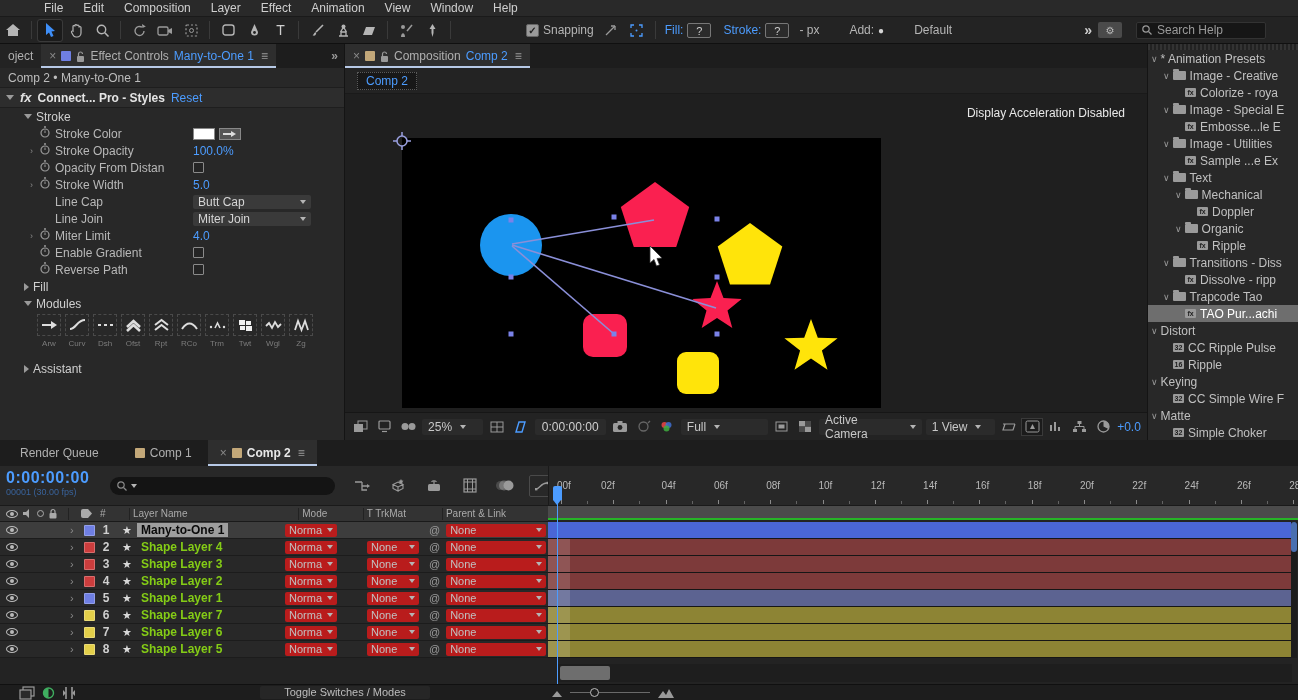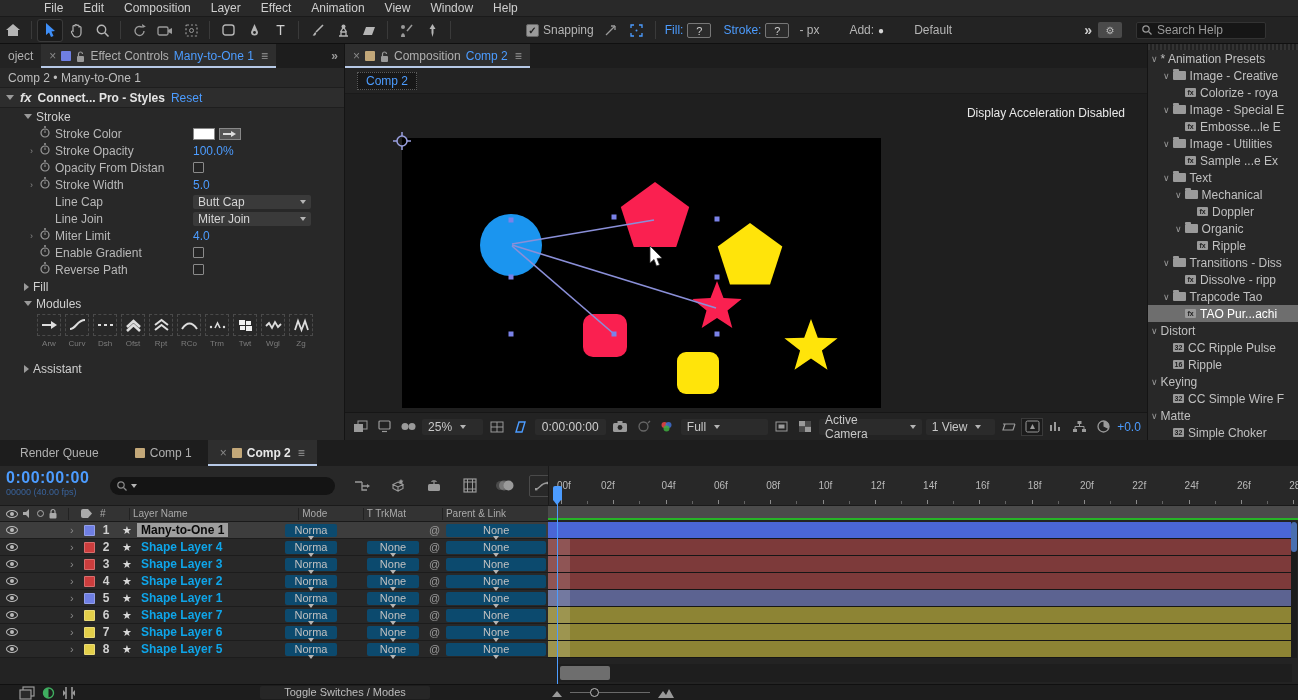--- a/index.html
+++ b/index.html
@@ -81,26 +81,26 @@
   #tl-toolbar{height:40px;background:#282828;display:flex;border-bottom:1px solid #1a1a1a;}
   #tc-main{color:#4c9cff;font-weight:bold;font-size:16px;letter-spacing:.5px;}
   #tc-sub{color:#39639c;font-size:9px;}
   #tl-search{width:225px;height:18px;background:#141414;border-radius:9px;display:flex;align-items:center;padding:0 7px;gap:4px;color:#888;}
   .tlb-icon{width:26px;height:22px;display:flex;align-items:center;justify-content:center;}
   #tl-header{height:16px;background:#333;display:flex;align-items:center;color:#aaa;font-size:10px;border-bottom:1px solid #1a1a1a;}
   .hcol{display:flex;align-items:center;}
   .colsep{width:1px;height:12px;background:#222;margin:0 3px;}
   .lrow{height:17px;display:flex;align-items:center;border-bottom:1px solid #1c1c1c;background:#282828;color:#c8c8c8;}
   .lrow.selected{background:#3d3d3d;}
-  .lrow .name{font-weight:bold;color:#0ea5e9;padding:0 4px;}
+  .lrow .name{font-weight:bold;color:#84cc16;padding:0 4px;}
   .lrow.selected .name{background:#9e9e9e;color:#0a0a0a;}
   .eye-icon{width:12px;height:8px;border:1px solid #b9b9b9;border-radius:50%;position:relative;}
   .eye-icon:after{content:"";position:absolute;left:3px;top:1px;width:4px;height:4px;background:#b9b9b9;border-radius:50%;}
   .lay-swatch{width:11px;height:11px;border-radius:1px;border:1px solid rgba(255,255,255,.25);}
-  .drop-sm{height:13px;background:#0c4a6e;border-radius:2px;display:flex;align-items:center;justify-content:space-between;padding:0 4px;color:#c0c0c0;font-size:11px;flex-direction:column;}
+  .drop-sm{height:13px;background:#b91c1c;border-radius:2px;display:flex;align-items:center;justify-content:space-between;padding:0 4px;color:#c0c0c0;font-size:11px;}
   .pickwhip{color:#9a9a9a;font-size:11px;}
   #ruler{position:absolute;left:548px;top:466px;width:750px;height:40px;background:#282828;border-left:1px solid #1a1a1a;border-bottom:1px solid #1a1a1a;}
   .ruler-label{position:absolute;top:14px;font-size:10px;color:#b9b9b9;}
   .tickmark{position:absolute;bottom:1px;width:1px;height:4px;background:#8a8a8a;}
   #workarea-bar{position:absolute;left:548px;top:506px;width:750px;height:14px;background:#4b4b4b;border-bottom:2px solid #27b427;}
   #tracks{position:absolute;left:548px;top:522px;width:744px;}
   .track{height:17px;border-bottom:1px solid #161616;position:relative;}
   .track .lead{position:absolute;left:0;top:0;width:22px;height:100%;background:rgba(255,255,255,.14);}
   #playhead-line{position:absolute;left:557px;top:486px;width:1px;height:198px;background:#4c9cff;z-index:5;}
   #playhead-top{position:absolute;left:553px;top:486px;width:9px;height:14px;background:#4c9cff;border-radius:2px 2px 0 0;z-index:6;}
@@ -785,21 +785,21 @@
       <div class="tab active" style="padding:0 12px">
         <span class="close">×</span>
         <span class="swatch" style="background:#c3a879"></span>
         <span style="color:#e8e8e8;font-weight:bold">Comp 2</span>
         <span class="hamb">≡</span>
       </div>
     </div>
     <div id="tl-toolbar">
       <div style="width:110px;padding:3px 0 0 6px">
         <div id="tc-main">0:00:00:00</div>
-        <div id="tc-sub">00000 (40.00 fps)</div>
+        <div id="tc-sub">00001 (30.00 fps)</div>
       </div>
       <div style="display:flex;align-items:center">
         <div id="tl-search">
           <svg width="10" height="10">
               <circle cx="4" cy="4" r="3.2" fill="none" stroke="#8a8a8a" stroke-width="1.2"></circle>
               <line x1="6.5" y1="6.5" x2="9.5" y2="9.5" stroke="#8a8a8a" stroke-width="1.2"></line>
             </svg>
           <span class="chev"></span>
         </div>
       </div>

